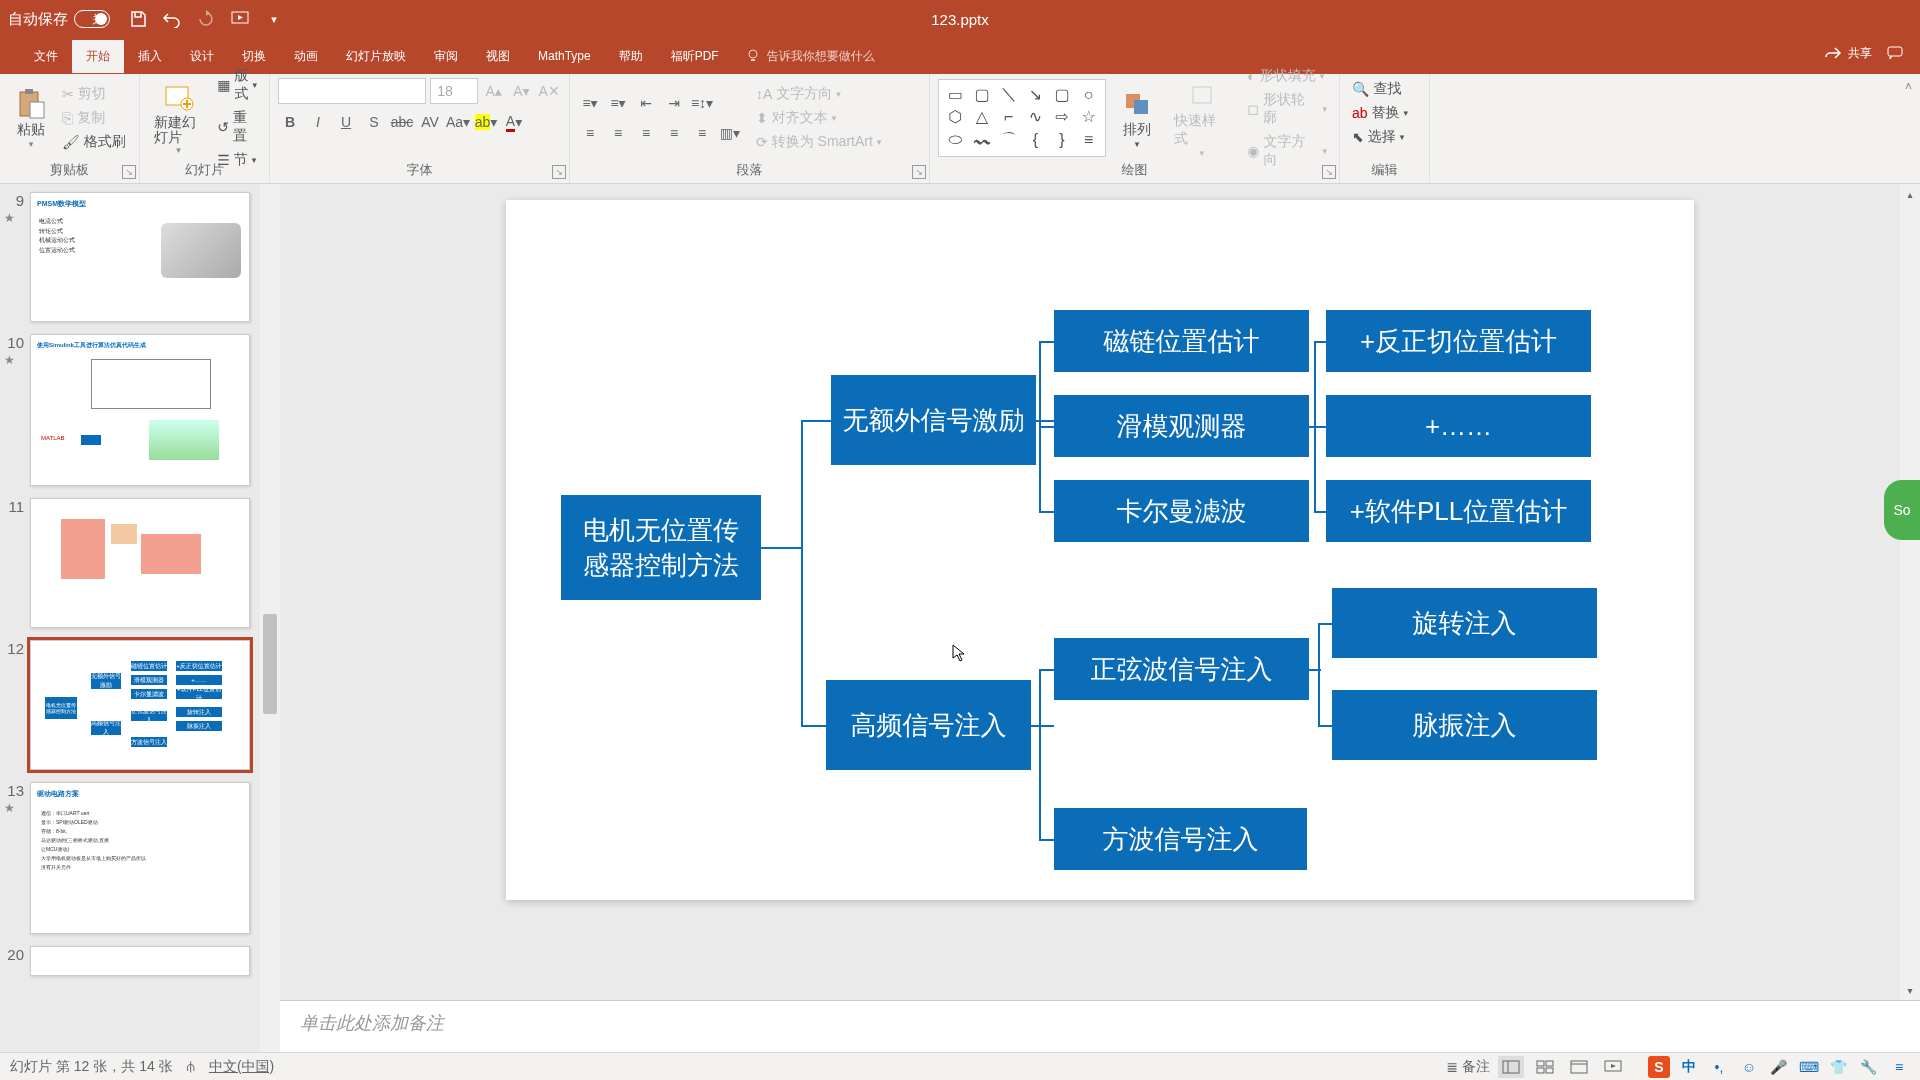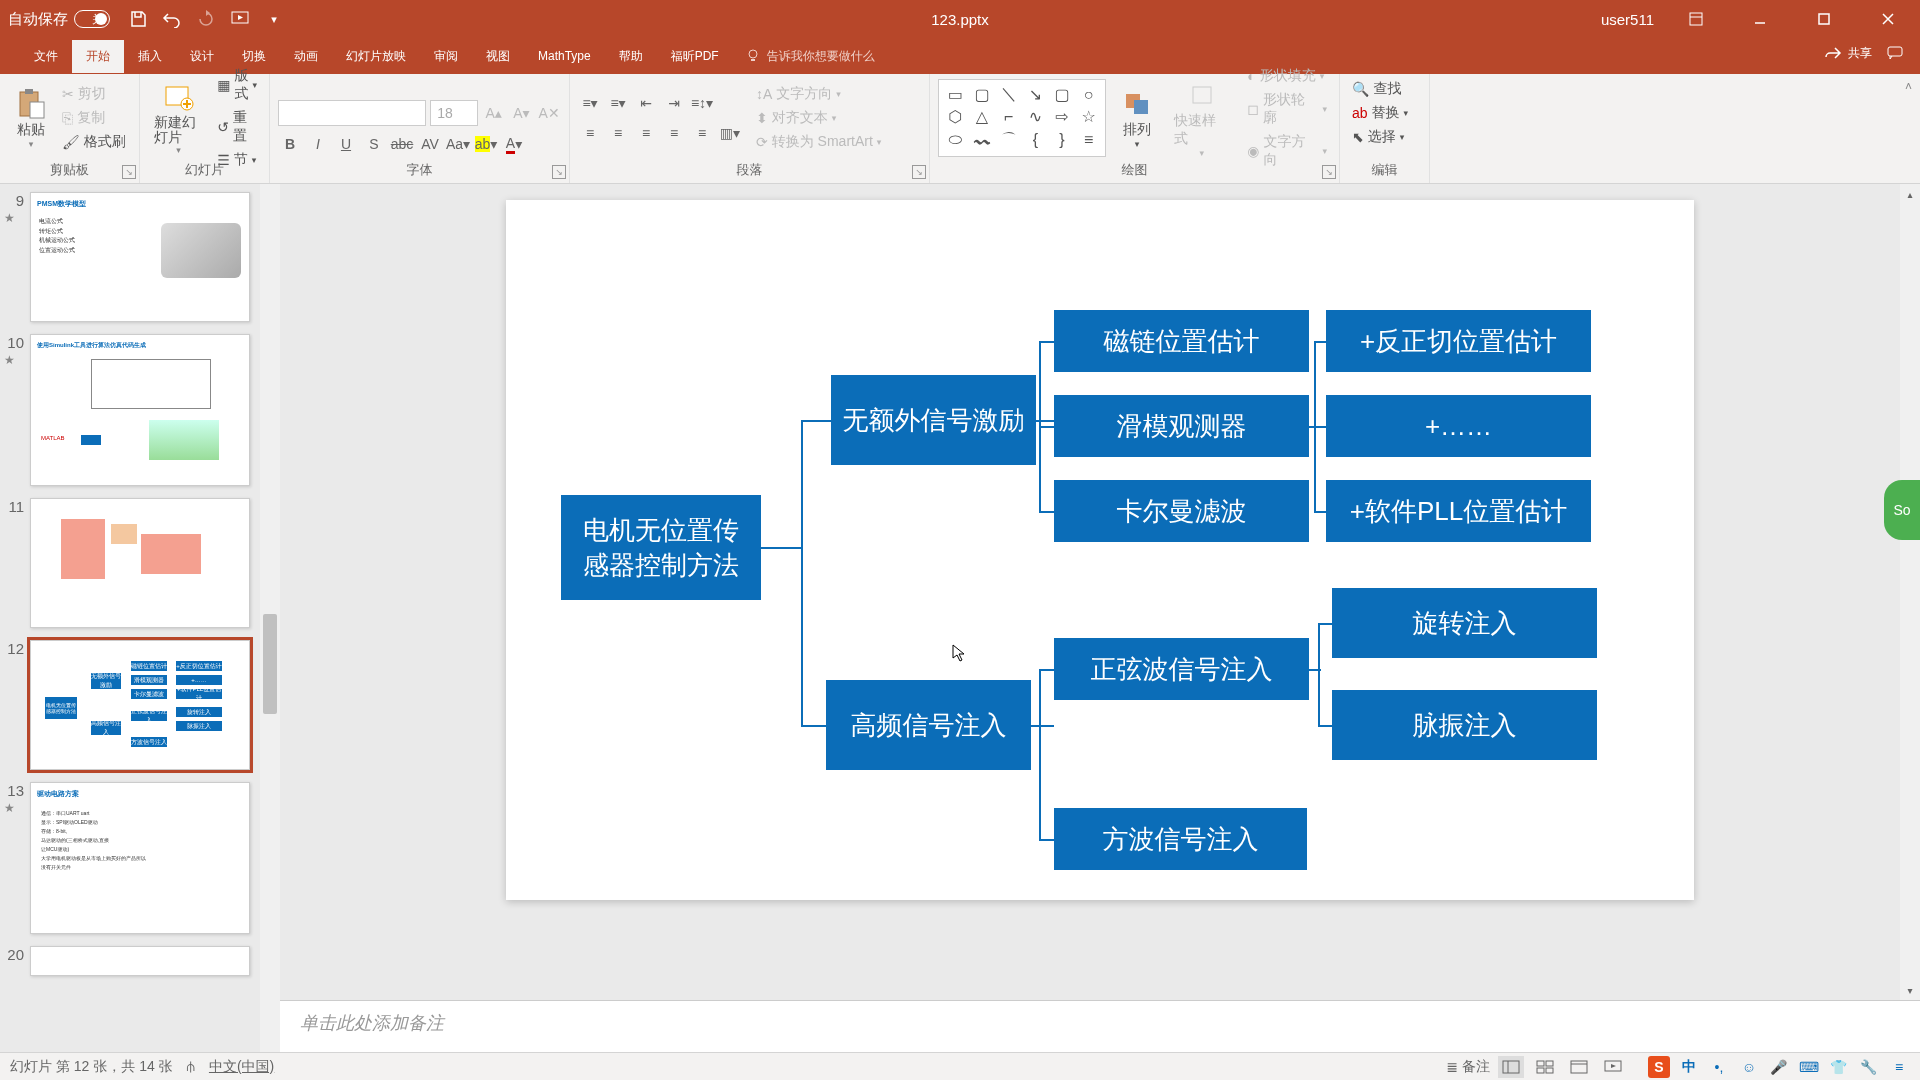--- a/index.html
+++ b/index.html
@@ -106,44 +106,20 @@
       </span>
     <span class="ic">
         <svg width="20" height="18" viewBox="0 0 20 18">
           <rect x="2" y="2" width="16" height="11" fill="none" stroke="#fff"></rect>
           <path d="M8 5 L13 7.5 L8 10 z" fill="#fff"></path>
         </svg>
       </span>
     <span class="ic" style="color:#fff;font-size:11px;">▾</span>
   </div>
   <div class="title">123.pptx</div>
-  <div class="right">
-    <span>user511</span>
-    <span class="winbtn">
-        <svg width="16" height="16" viewBox="0 0 16 16">
-          <rect x="2" y="2" width="12" height="12" fill="none" stroke="#fff"></rect>
-          <path d="M2 6 h12" stroke="#fff"></path>
-        </svg>
-      </span>
-    <span class="winbtn">
-        <svg width="14" height="14" viewBox="0 0 14 14">
-          <path d="M2 11 h10" stroke="#fff" stroke-width="1.5"></path>
-        </svg>
-      </span>
-    <span class="winbtn">
-        <svg width="14" height="14" viewBox="0 0 14 14">
-          <rect x="2" y="2" width="10" height="10" fill="none" stroke="#fff" stroke-width="1.5"></rect>
-        </svg>
-      </span>
-    <span class="winbtn">
-        <svg width="14" height="14" viewBox="0 0 14 14">
-          <path d="M2 2 L12 12 M12 2 L2 12" stroke="#fff" stroke-width="1.5"></path>
-        </svg>
-      </span>
-  </div>
 </div>
 
 <div class="tabstrip">
   <div class="tab">文件</div>
   <div class="tab active">开始</div>
   <div class="tab">插入</div>
   <div class="tab">设计</div>
   <div class="tab">切换</div>
   <div class="tab">动画</div>
   <div class="tab">幻灯片放映</div>
@@ -236,21 +212,21 @@
             <span>☰</span>
             <span>节</span>
             <span style="font-size:9px;">▾</span>
           </div>
       </div>
     </div>
     <div class="glabel">幻灯片</div>
   </div>
 
   <div class="rgroup" style="width:300px;">
-    <div class="col" style="gap:6px;margin-top:22px;">
+    <div class="col" style="gap:6px;">
       <div class="row">
         <div class="combo" style="width:150px;"></div>
         <div class="combo" style="width:48px;">
             <span>18</span>
           </div>
         <span class="fmtbtn disabled" style="color:#bbb;">A▴</span>
         <span class="fmtbtn disabled" style="color:#bbb;">A▾</span>
         <span class="fmtbtn disabled" style="color:#bbb;">A✕</span>
       </div>
       <div class="row">

